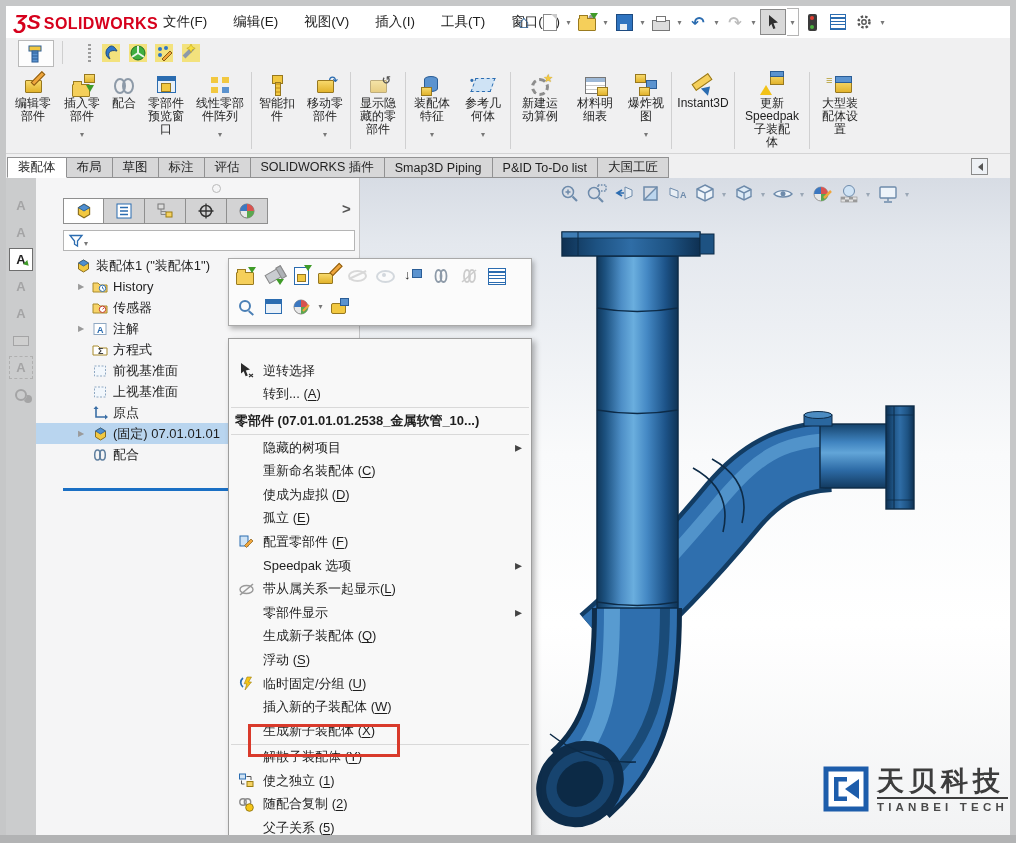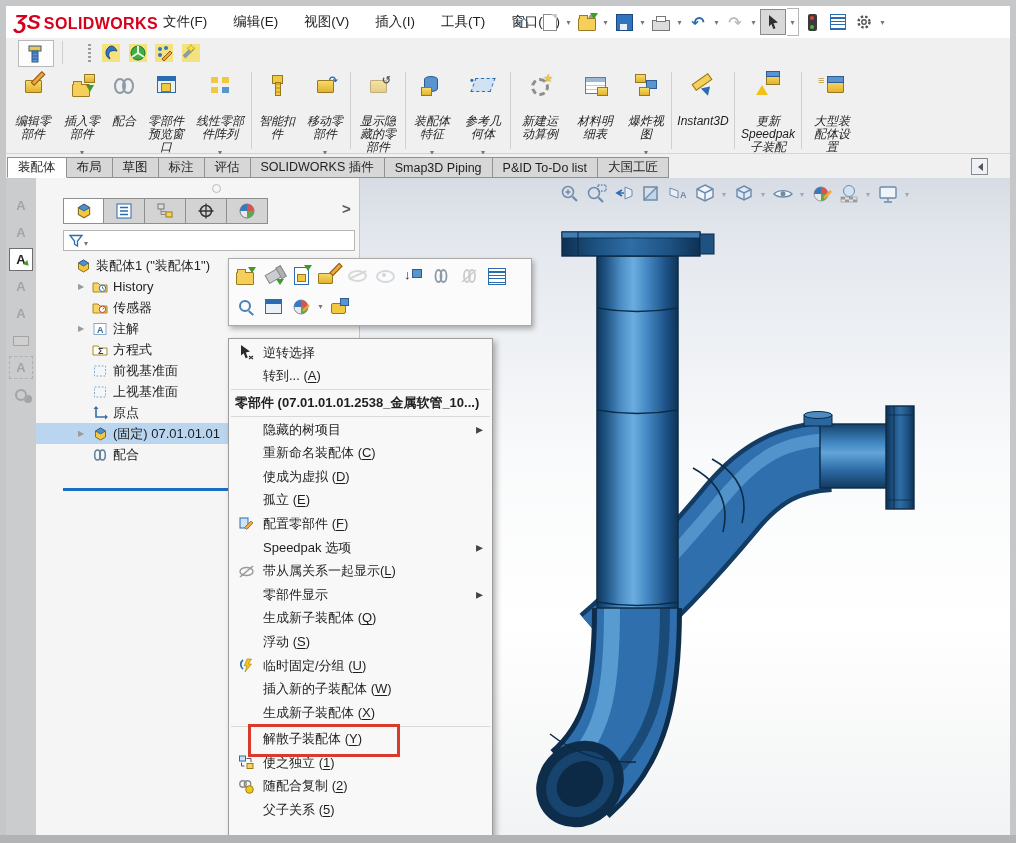--- a/index.html
+++ b/index.html
@@ -42,21 +42,21 @@
   
   .addonbar{position:absolute;left:6px;top:38px;width:1004px;height:30px;background:#f0f0f1;z-index:5;}
   .tile{position:absolute;top:2px;width:34px;height:25px;background:#fdfdfd;border:1px solid #b9b9b9;display:flex;align-items:center;justify-content:center;}
   .vsep{position:absolute;top:3px;width:1px;height:23px;background:#cfcfcf;}
   .gripv{position:absolute;top:6px;width:3px;height:18px;background:repeating-linear-gradient(#9c9c9c 0 2px,transparent 2px 4px);}
   .ptile{position:absolute;top:4px;width:22px;height:22px;display:flex;align-items:center;justify-content:center;}
   
   .ribbon{position:absolute;left:6px;top:68px;width:1004px;height:86px;background:#f0f0f1;border-bottom:1px solid #d4d4d5;display:flex;padding-left:2px;z-index:5;box-sizing:border-box;}
   .rbtn{display:flex;flex-direction:column;align-items:center;padding-top:4px;position:relative;}
   .ricon{position:relative;width:26px;height:24px;flex:none;}
-  .rlabel{font-size:12px;line-height:13px;text-align:center;white-space:pre-line;margin-top:19px;font-style:italic;}
+  .rlabel{font-size:12px;line-height:13px;text-align:center;white-space:pre-line;margin-top:1px;}
   .rsep{width:1px;background:#d0d0d1;margin:4px 1px;}
   .cube{position:absolute;left:5px;top:8px;width:15px;height:11px;background:linear-gradient(#f7d96b,#e2b32c);border:1px solid #97781f;border-radius:1px;}
   .cubetop{position:absolute;left:5px;top:4px;width:15px;height:5px;background:#5b93cf;border:1px solid #2a5d96;}
   .pencil{position:absolute;right:0px;top:4px;width:14px;height:3px;background:#f0a63c;border:1px solid #8a5d14;transform:rotate(-45deg);}
   .grnarrow{position:absolute;right:1px;bottom:0;width:0;height:0;border:4px solid transparent;border-top:7px solid #3f9b28;}
   .bluearrow{position:absolute;right:0;top:2px;color:#2b6cb0;font-size:11px;font-weight:bold;}
   .ring2{position:absolute;left:3px;top:6px;width:8px;height:12px;border:2px solid #8d9aa8;border-radius:50%;}
   .ring2b{position:absolute;left:11px;top:6px;width:8px;height:12px;border:2px solid #8d9aa8;border-radius:50%;}
   .winblue{position:absolute;left:4px;top:4px;width:17px;height:15px;background:#e8f0f8;border:1px solid #2b6cb0;}
   .winblue::before{content:"";position:absolute;left:0;top:0;right:0;height:4px;background:#2b6cb0;}
@@ -140,21 +140,21 @@
   .i-eye::after{content:"";position:absolute;left:4.5px;top:1.5px;width:4px;height:4px;border-radius:50%;background:#8a99a8;}
   .i-downcube{position:relative;width:18px;height:18px;}
   .i-downcube::before{content:"↓";position:absolute;left:0;top:0;font-weight:bold;font-size:13px;color:#222;}
   .i-downcube::after{content:"";position:absolute;right:0;top:2px;width:8px;height:7px;background:#5b93cf;border:1px solid #2a5d96;}
   .i-maglass{width:8px;height:8px;border:2px solid #4a7fb5;border-radius:50%;position:relative;}
   .i-maglass::after{content:"";position:absolute;right:-5px;bottom:-4px;width:6px;height:2px;background:#4a7fb5;transform:rotate(40deg);}
   .i-suppress{position:relative;width:18px;height:16px;}
   .i-suppress::before{content:"";position:absolute;left:0;bottom:0;width:13px;height:9px;background:#f2c840;border:1px solid #97781f;border-radius:2px;}
   .i-suppress::after{content:"";position:absolute;right:0;top:0;width:7px;height:6px;background:#5b93cf;border:1px solid #2a5d96;}
   
-  .ctxmenu{position:absolute;left:228px;top:338px;width:265px;height:505px;background:#f8f8f8;border:1px solid #9d9d9d;box-shadow:3px 3px 6px rgba(0,0,0,.3);z-index:40;box-sizing:border-box;padding-top:2px;overflow:hidden;font-size:13px;}
+  .ctxmenu{position:absolute;left:228px;top:338px;width:304px;height:505px;background:#f8f8f8;border:1px solid #9d9d9d;box-shadow:3px 3px 6px rgba(0,0,0,.3);z-index:40;box-sizing:border-box;padding-top:20px;overflow:hidden;font-size:13px;}
   .mi{height:23.6px;display:flex;align-items:center;position:relative;padding-left:4px;}
   .mico{width:26px;height:18px;display:flex;align-items:center;justify-content:center;flex:none;}
   .mlabel{margin-left:4px;white-space:nowrap;}
   .mi.noico .mlabel{margin-left:30px;}
   .mkey u{text-underline-offset:2px;}
   .mhdr{height:23.6px;display:flex;align-items:center;font-weight:bold;padding-left:6px;white-space:nowrap;}
   .msep{height:1px;background:#d9d9d9;margin:1px 2px;}
   .subarrow{position:absolute;right:9px;font-size:9px;color:#444;}
   .subarrow::after{content:"▸";font-size:14px;line-height:10px;}
   .redbox{position:absolute;left:19px;top:385px;width:146px;height:27px;border:3px solid #d93a2b;z-index:5;}
@@ -395,21 +395,21 @@
     </div>
     <div class="rsep"></div>
     <div class="rbtn" style="width:60px">
       <span class="ricon">
           <span class="ruler"></span>
           <span class="arrB"></span>
         </span>
       <span class="rlabel">Instant3D</span>
     </div>
     <div class="rsep"></div>
-    <div class="rbtn" style="width:64px">
+    <div class="rbtn" style="width:72px">
       <span class="ricon">
           <span class="cubesm" style="right:1px;top:2px;width:12px;height:9px"></span>
           <span class="cubetop" style="left:auto;right:1px;top:-1px;width:12px;height:4px"></span>
           <span class="warnT"></span>
         </span>
       <span class="rlabel">更新
 Speedpak
 子装配
 体</span>
     </div>
@@ -732,20 +732,33 @@
         </g>
 
         <g>
           <rect x="202" y="54" width="138" height="24" fill="url(#gF)" stroke="#0d2b47" stroke-width="1.4"></rect>
           <rect x="202" y="54" width="138" height="6" fill="#3f7db5" stroke="#0d2b47" stroke-width=".8"></rect>
           <line x1="218" y1="54" x2="218" y2="78" stroke="#0d2b47"></line>
           <rect x="340" y="56" width="14" height="20" fill="#1d5282" stroke="#0d2b47"></rect>
         </g>
       </svg>
 
+      <div class="watermark">
+        <svg width="46" height="46" viewBox="0 0 46 46">
+          <rect x="3" y="3" width="40" height="40" fill="#ffffff" stroke="#1d5dab" stroke-width="5"></rect>
+          <rect x="11" y="11" width="4.5" height="24" fill="#1d5dab"></rect>
+          <rect x="11" y="11" width="13" height="4.5" fill="#1d5dab"></rect>
+          <polygon points="36,13 22,23 36,33" fill="#1d5dab"></polygon>
+          <rect x="11" y="30.5" width="13" height="4.5" fill="#1d5dab"></rect>
+        </svg>
+        <div class="wm-text">
+          <div class="wm-cn">天贝科技</div>
+          <div class="wm-en">TIANBEI TECH</div>
+        </div>
+      </div>
     </div>
   </div>
 
   <div class="ctxtool">
     <div class="ctr" style="top:4px">
       <span class="cbtn">
           <span class="i-folder">
             <span class="garrow"></span>
           </span>
         </span>

